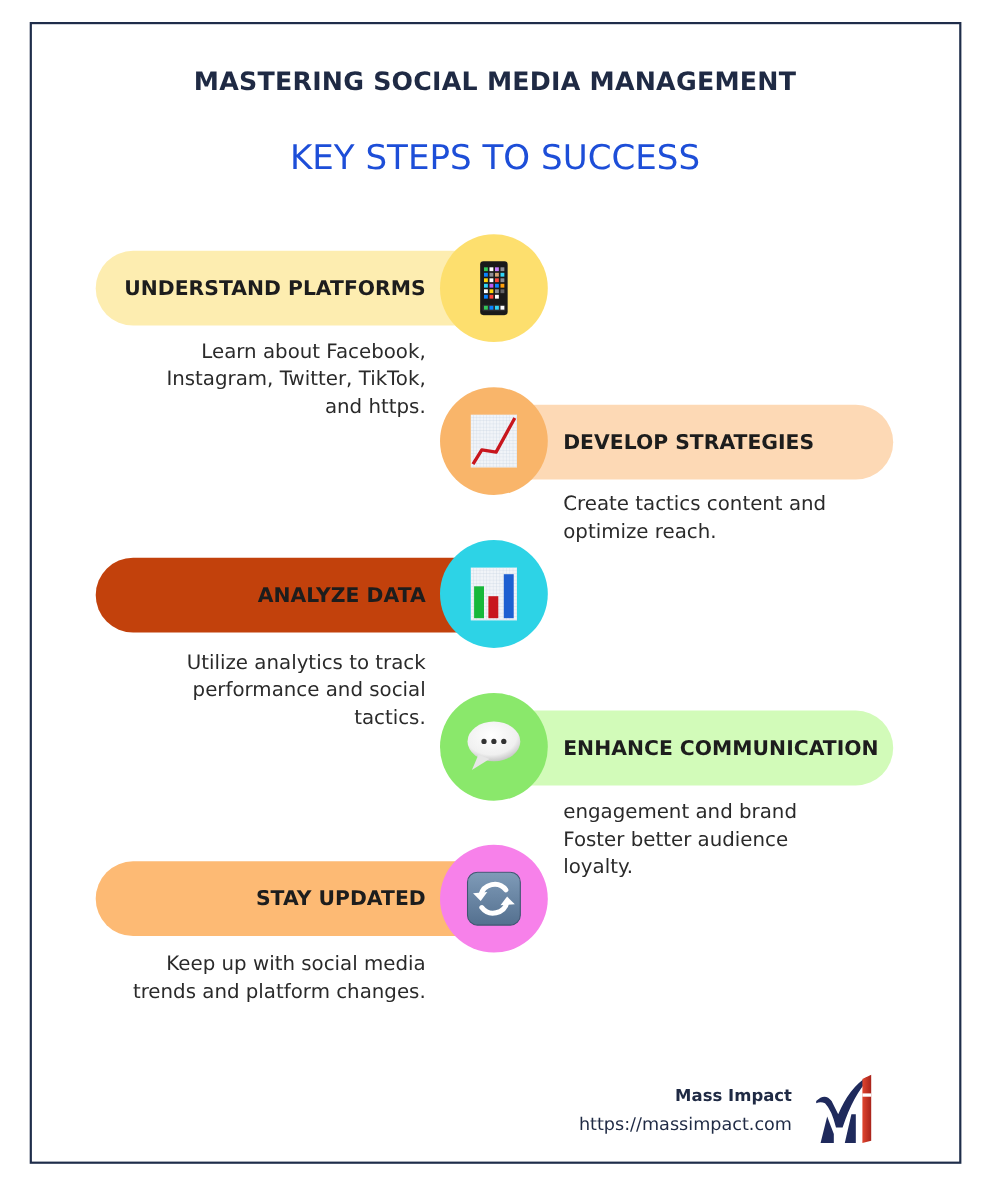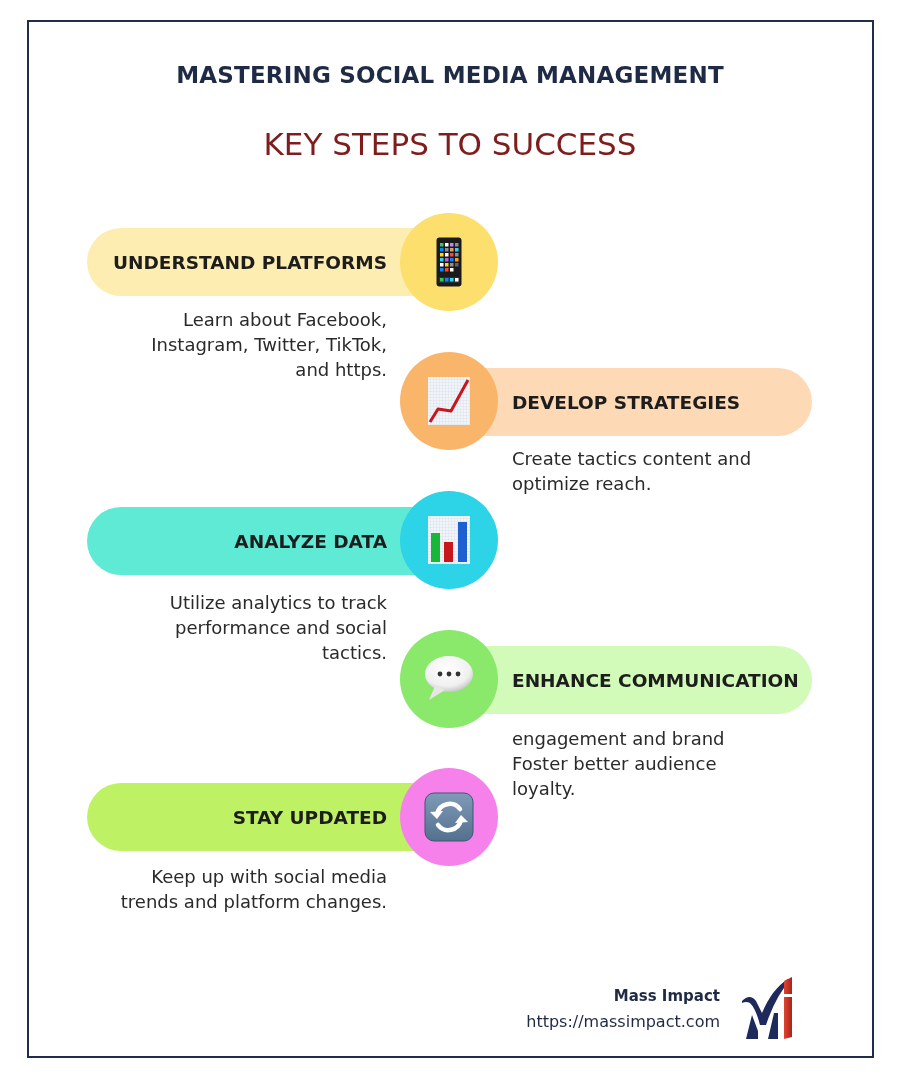--- a/index.html
+++ b/index.html
@@ -1,19 +1,19 @@
 <!DOCTYPE html>
 <html><head>
   <meta charset="utf-8">
   <style>
     html, body { margin: 0; padding: 0; background: #ffffff; }
     body { width: 900px; height: 1080px; position: relative; overflow: hidden; font-family: "DejaVu Sans", sans-serif; color: #222; }
     .frame { position: absolute; left: 27px; top: 20px; width: 843px; height: 1034px; border: 2px solid #1f2d4a; box-sizing: content-box; }
     .title { position: absolute; left: 0; width: 900px; top: 62px; text-align: center; font-family: "DejaVu Sans", sans-serif; font-weight: bold; font-size: 23px; color: #1f2a44; letter-spacing: 0.2px; }
-    .subtitle { position: absolute; left: 0; width: 900px; top: 126px; text-align: center; font-family: "DejaVu Sans", sans-serif; font-size: 31px; color: #7f1d1d; }
+    .subtitle { position: absolute; left: 0; width: 900px; top: 126px; text-align: center; font-family: "DejaVu Sans", sans-serif; font-size: 31px; color: #1d4ed8; }
     .pill { position: absolute; height: 68px; border-radius: 34px; display: flex; align-items: center; font-weight: bold; font-size: 18.5px; color: #1d1d1d; box-sizing: border-box; white-space: nowrap; }
     .pill.left { left: 87px; width: 370px; justify-content: flex-end; padding-right: 70px; }
     .pill.right { left: 441px; width: 371px; justify-content: flex-start; padding-left: 71px; }
     .circle { position: absolute; left: 400px; width: 98px; height: 98px; border-radius: 50%; display: flex; align-items: center; justify-content: center; }
     .desc { position: absolute; font-size: 18px; line-height: 25px; color: #2a2a2a; }
     .desc.left { right: 513px; text-align: right; width: 300px; }
     .desc.right { left: 512px; text-align: left; width: 290px; }
     .footer-name { position: absolute; right: 180px; top: 987px; font-weight: bold; font-size: 15px; color: #1f2a44; }
     .footer-url { position: absolute; right: 180px; top: 1012px; font-size: 16px; color: #1f2a44; text-align: right; }
     .logo { position: absolute; left: 740px; top: 975px; width: 60px; height: 68px; }
@@ -88,21 +88,21 @@
       <rect x="1" y="1" width="42" height="48" fill="url(#grid1)"></rect>
       <polyline points="3,46 11,33 24,35 41,4" fill="none" stroke="#c8161d" stroke-width="3" stroke-linejoin="round"></polyline>
     </svg>
   </span>
 </div>
 <div class="desc right" style="top:446px;">
   <div>Create tactics content and</div>
   <div>optimize reach.</div>
 </div>
 
-<div class="pill left" style="top:507px; background:#5eead4;text-align:right;">
+<div class="pill left" style="top:507px; background:#c2410c;text-align:right;">
   <span>ANALYZE DATA</span>
 </div>
 <div class="circle" style="top:491px; background:#2dd3e6;">
   <span>
     <svg width="44" height="50" viewBox="0 0 44 50">
       <defs>
         <pattern id="grid2" width="3" height="3" patternUnits="userSpaceOnUse">
           <path d="M3 0 L0 0 0 3" fill="none" stroke="#c7d3e3" stroke-width="0.5"></path>
         </pattern>
       </defs>
@@ -140,21 +140,21 @@
       <circle cx="35" cy="20" r="2.4" fill="#333"></circle>
     </svg>
   </span>
 </div>
 <div class="desc right" style="top:726px;">
   <div>engagement and brand</div>
   <div>Foster better audience</div>
   <div>loyalty.</div>
 </div>
 
-<div class="pill left" style="top:783px; background:#bef264;">
+<div class="pill left" style="top:783px; background:#fdba74;">
   <span>STAY UPDATED</span>
 </div>
 <div class="circle" style="top:768px; background:#f781ea;">
   <span>
     <svg width="50" height="50" viewBox="0 0 50 50">
       <defs>
         <linearGradient id="rbg" x1="0" y1="0" x2="0" y2="1">
           <stop offset="0%" stop-color="#7f9bb8"></stop>
           <stop offset="100%" stop-color="#54708f"></stop>
         </linearGradient>

